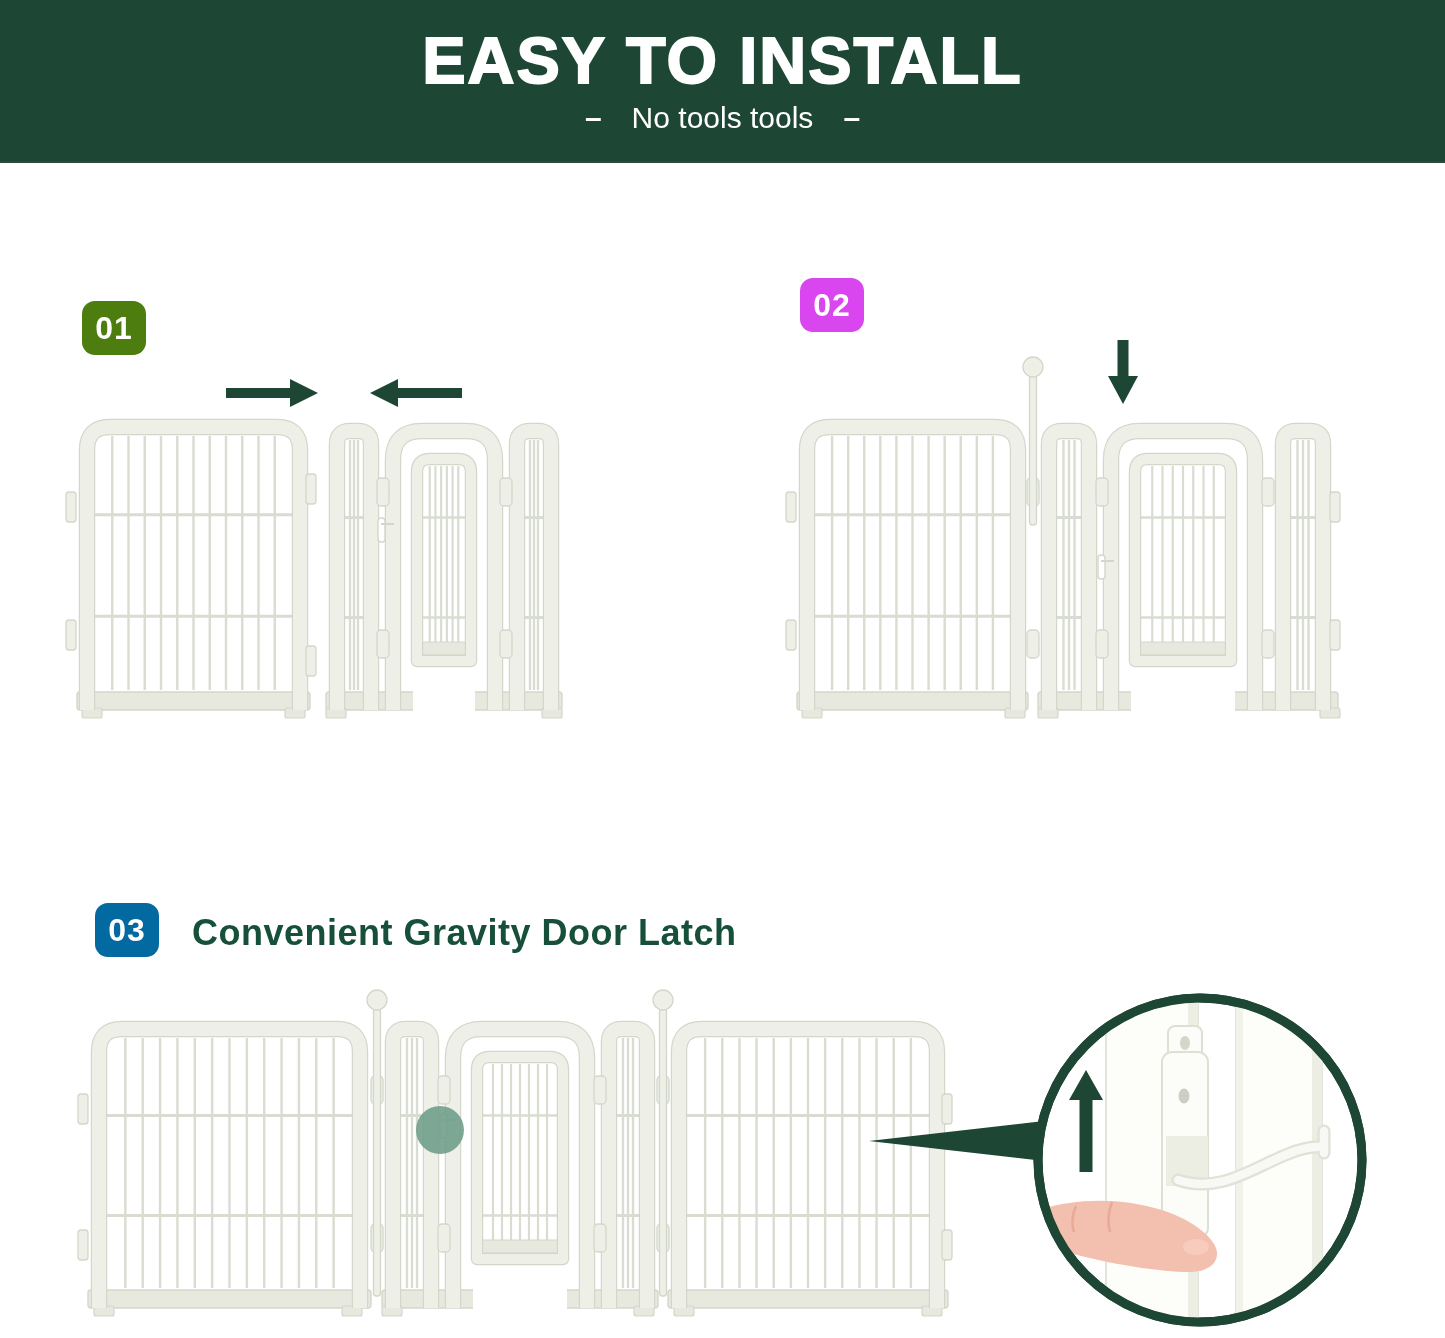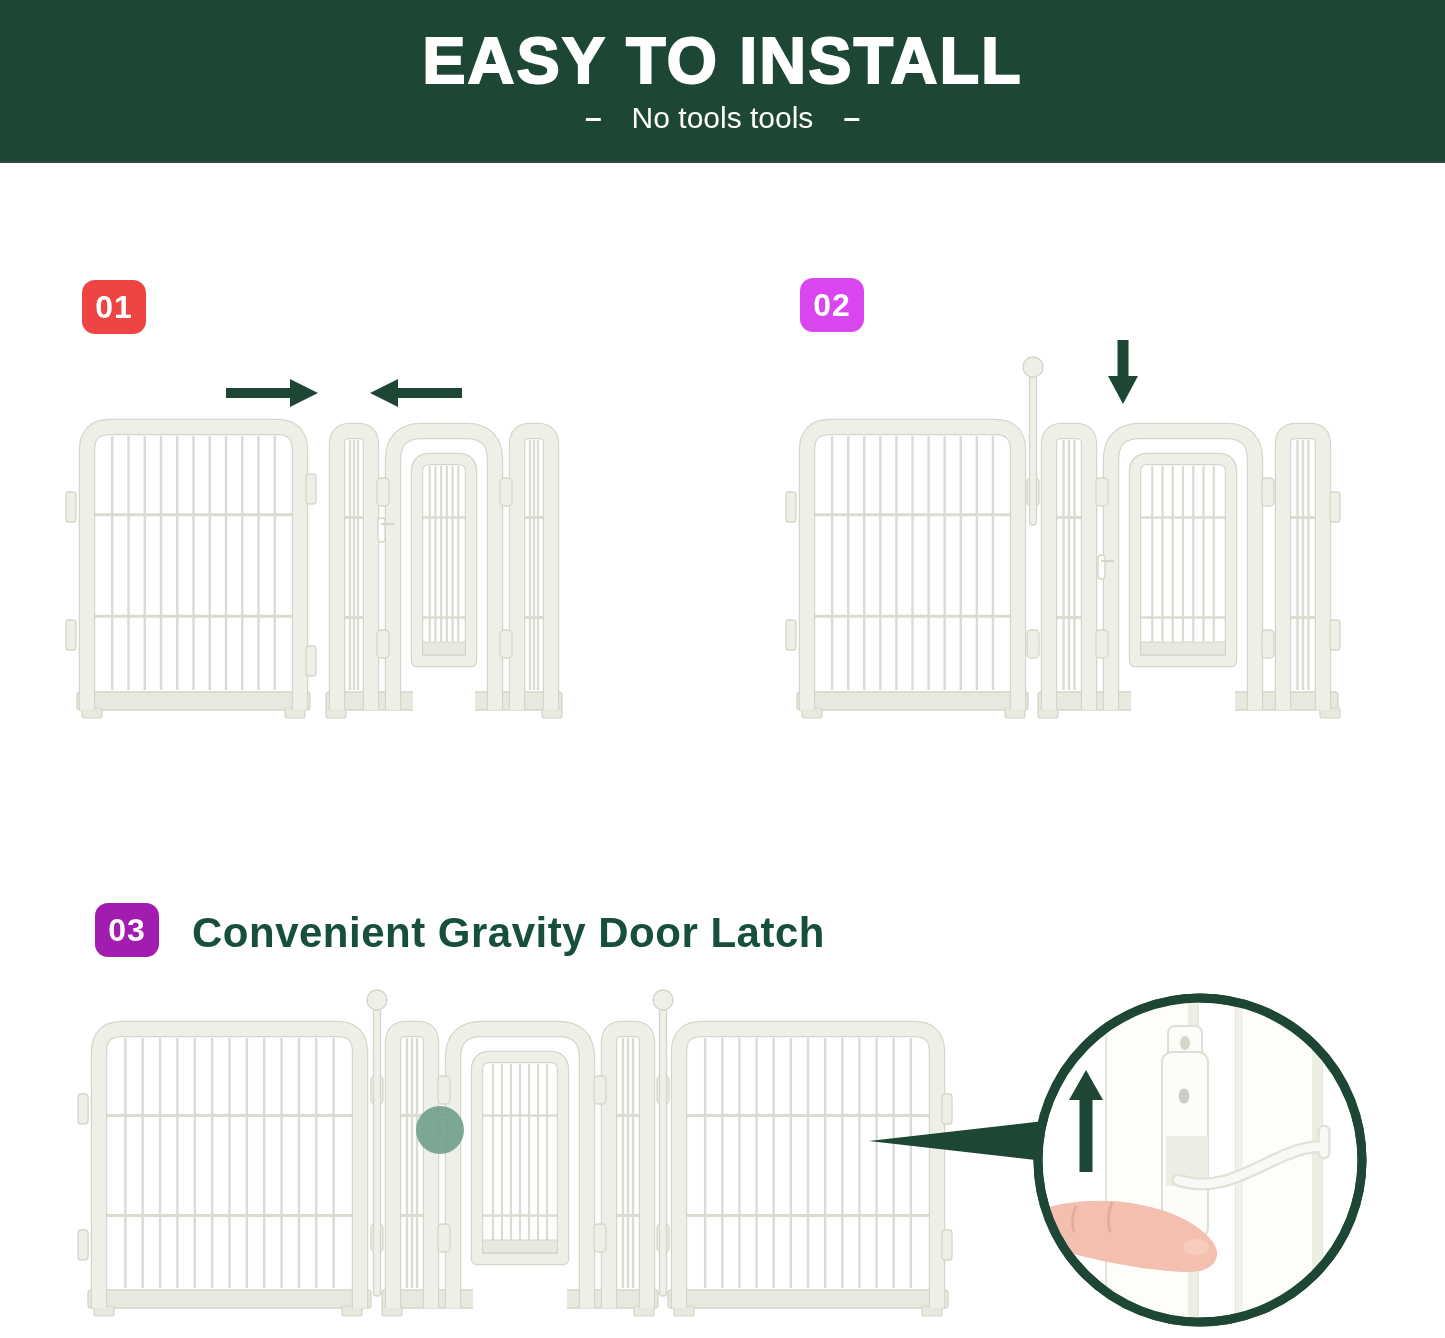--- a/index.html
+++ b/index.html
@@ -22,39 +22,39 @@
   .badge{
     position:absolute;width:64px;height:54px;border-radius:13px;
     color:#fff;font-weight:700;font-size:32px;letter-spacing:1px;
     display:flex;align-items:center;justify-content:center;
   }
   #badge1{left:82px;top:280px;}
   #badge2{left:800px;top:278px;}
   #badge3{left:95px;top:903px;}
   .step3-caption{
     position:absolute;left:192px;top:906px;height:54px;display:flex;align-items:center;
-    font-size:42px;font-weight:700;letter-spacing:.5px;
+    font-size:36px;font-weight:700;letter-spacing:.5px;
   }
   svg.fig{position:absolute;left:0;top:0;width:1445px;height:1338px;pointer-events:none;}
 </style>
 </head>
 <body style="background: rgb(255, 255, 255);">
 
 <div class="banner" id="banner" style="background: rgb(29, 71, 52); color: rgb(255, 255, 255);">
   <div class="banner-title">EASY TO INSTALL</div>
   <div class="banner-sub">
     <span class="dash">–</span>
     <span>No tools tools</span>
     <span class="dash">–</span>
   </div>
 </div>
 
-<div class="badge" id="badge1" style="background: #ef4444;">01</div>
+<div class="badge" id="badge1" style="background: #4d7c0f; margin-top: 21px;">01</div>
 <div class="badge" id="badge2" style="background: #d946ef;">02</div>
-<div class="badge" id="badge3" style="background: #a21caf;">03</div>
+<div class="badge" id="badge3" style="background: #0369a1;">03</div>
 <div class="step3-caption" id="caption3" style="color: rgb(23, 80, 58);">Convenient Gravity Door Latch</div>
 
 <svg class="fig" id="fig1" viewBox="0 0 1445 1338">
     <g>
       <polygon points="226,388 290,388 290,379 318,393 290,407 290,398 226,398" fill="#1d4734"></polygon>
     </g>
     <g>
       <polygon points="462,388 398,388 398,379 370,393 398,407 398,398 462,398" fill="#1d4734"></polygon>
     </g>
     <g>

